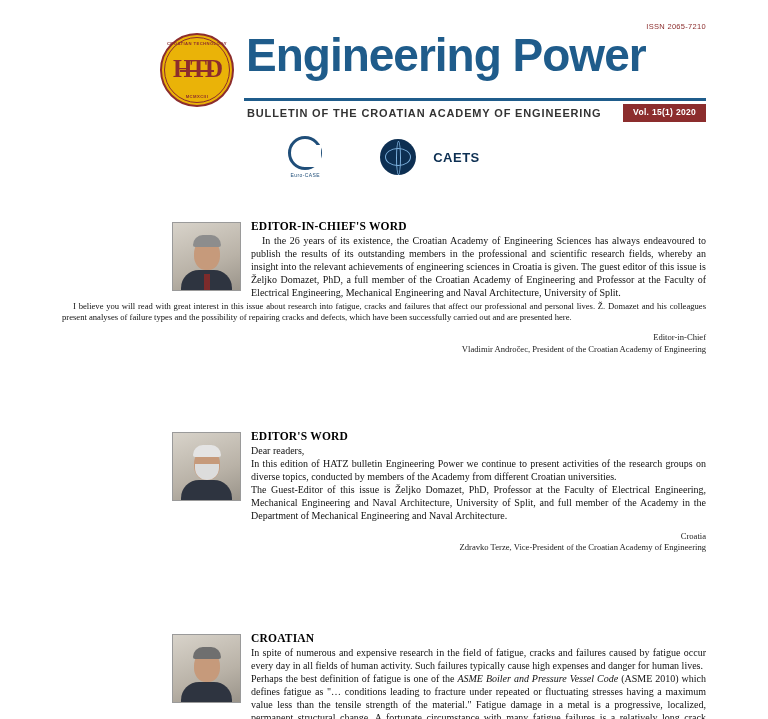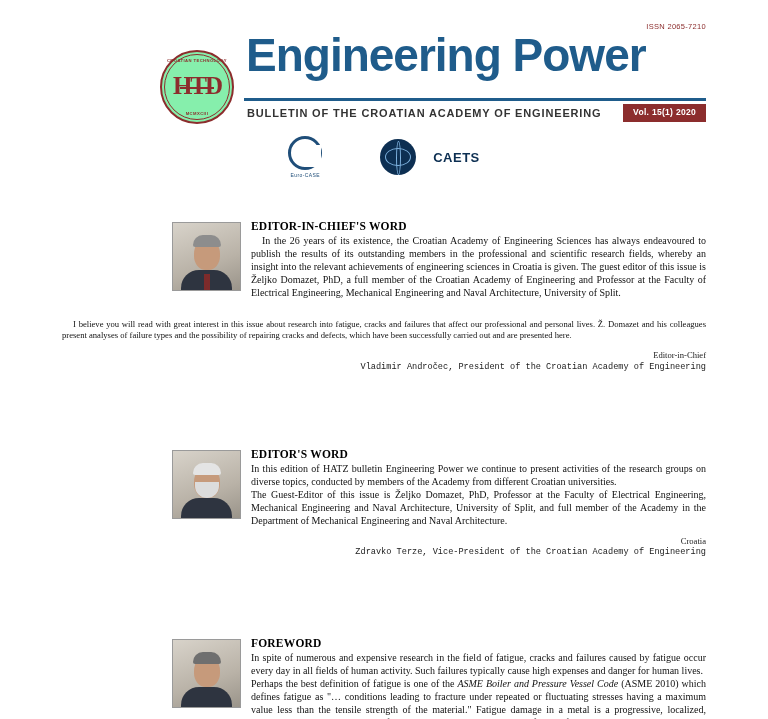--- a/index.html
+++ b/index.html
@@ -21,26 +21,26 @@
 
   
   .masthead {
     position: relative;
     margin: 22px 62px 0 62px;
     height: 92px;
   }
   .logo-seal {
     position: absolute;
     left: 98px;
-    top: 28px;
+    top: 11px;
     width: 74px;
     height: 74px;
     border-radius: 50%;
     border: 2px solid #8c2d2d;
-    background: #86efac;
+    background: #eab308;
   }
   .logo-seal .ring-text {
     position: absolute;
     inset: 2px;
     border-radius: 50%;
     border: 1px solid #8c2d2d;
   }
   .logo-seal .seal-top,
   .logo-seal .seal-bottom {
     position: absolute;
@@ -304,21 +304,21 @@
     margin: 0;
     color: #111;
   }
   .signature {
     margin-top: 9px;
     text-align: right;
     font-size: 8.6px;
     line-height: 1.35;
   }
   .signature .role { display: block; }
-  .signature .name { display: block; font-family: Liberation Mono, monospace; }
+  .signature .name { display: block; }
   .italic { font-style: italic; }
 </style>
 </head>
 <body>
 
 <div class="page">
 
   <div class="masthead">
 
     <div class="logo-seal">
@@ -360,57 +360,58 @@
         <div class="bg"></div>
         <div class="shoulders"></div>
         <div class="head"></div>
         <div class="hair"></div>
         <div class="tie"></div>
       </div>
       <div class="sec-body">
         <div class="sec-title">EDITOR-IN-CHIEF'S WORD</div>
         <p class="txt indent">In the 26 years of its existence, the Croatian Academy of Engineering Sciences has always endeavoured to publish the results of its outstanding members in the professional and scientific research fields, whereby an insight into the relevant achievements of engineering sciences in Croatia is given. The guest editor of this issue is Željko Domazet, PhD, a full member of the Croatian Academy of Engineering and Professor at the Faculty of Electrical Engineering, Mechanical Engineering and Naval Architecture, University of Split.</p>
       </div>
-      <p class="full-wide indent" style="margin-top:20px;">I believe you will read with great interest in this issue about research into fatigue, cracks and failures that affect our professional and personal lives. Ž. Domazet and his colleagues present analyses of failure types and the possibility of repairing cracks and defects, which have been successfully carried out and are presented here.</p>
+      <p class="full-wide indent" style="margin-top:2px;">I believe you will read with great interest in this issue about research into fatigue, cracks and failures that affect our professional and personal lives. Ž. Domazet and his colleagues present analyses of failure types and the possibility of repairing cracks and defects, which have been successfully carried out and are presented here.</p>
       <div class="clearfix"></div>
       <div class="signature">
         <span class="role">Editor-in-Chief</span>
         <span class="name">Vladimir Andročec, President of the Croatian Academy of Engineering</span>
       </div>
     </div>
 
     <div class="section sec-editor">
       <div class="photo p2">
         <div class="bg"></div>
         <div class="shoulders"></div>
         <div class="head"></div>
         <div class="beard"></div>
         <div class="hair"></div>
       </div>
       <div class="sec-body">
         <div class="sec-title">EDITOR'S WORD</div>
+        <p class="txt">Dear readers,</p>
         <p class="txt">In this edition of HATZ bulletin Engineering Power we continue to present activities of the research groups on diverse topics, conducted by members of the Academy from different Croatian universities.</p>
         <p class="txt">The Guest-Editor of this issue is Željko Domazet, PhD, Professor at the Faculty of Electrical Engineering, Mechanical Engineering and Naval Architecture, University of Split, and full member of the Academy in the Department of Mechanical Engineering and Naval Architecture.</p>
       </div>
       <div class="clearfix"></div>
       <div class="signature">
         <span class="role">Croatia</span>
         <span class="name">Zdravko Terze, Vice-President of the Croatian Academy of Engineering</span>
       </div>
     </div>
 
     <div class="section sec-foreword">
       <div class="photo p3">
         <div class="bg"></div>
         <div class="shoulders"></div>
         <div class="head"></div>
         <div class="hair"></div>
       </div>
       <div class="sec-body">
-        <div class="sec-title">FOREWORD</div>
+        <div class="sec-title">CROATIAN</div>
         <p class="txt">In spite of numerous and expensive research in the field of fatigue, cracks and failures caused by fatigue occur every day in all fields of human activity. Such failures typically cause high expenses and danger for human lives.</p>
         <p class="txt">Perhaps the best definition of fatigue is one of the <span class="italic">ASME Boiler and Pressure Vessel Code</span> (ASME 2010) which defines fatigue as "… conditions leading to fracture under repeated or fluctuating stresses having a maximum value less than the tensile strength of the material." Fatigue damage in a metal is a progressive, localized, permanent structural change. A fortunate circumstance with many fatigue failures is a relatively long crack propagation period from its origin to the final failure. Due to it a crack can easily be discovered and the corresponding reparation action can be undertaken.</p>
       </div>
       <div class="clearfix"></div>
       <p class="full-wide" style="margin-top:1px;">The following papers present some typical fatigue damages in our industry and transport. The complete damage analysis (numerical and/or experimental stress distribution evaluation, fractography, assessment of remaining service life, etc.) showed two facts:</p>
 
     </div>
 
   </div>
 </div>

